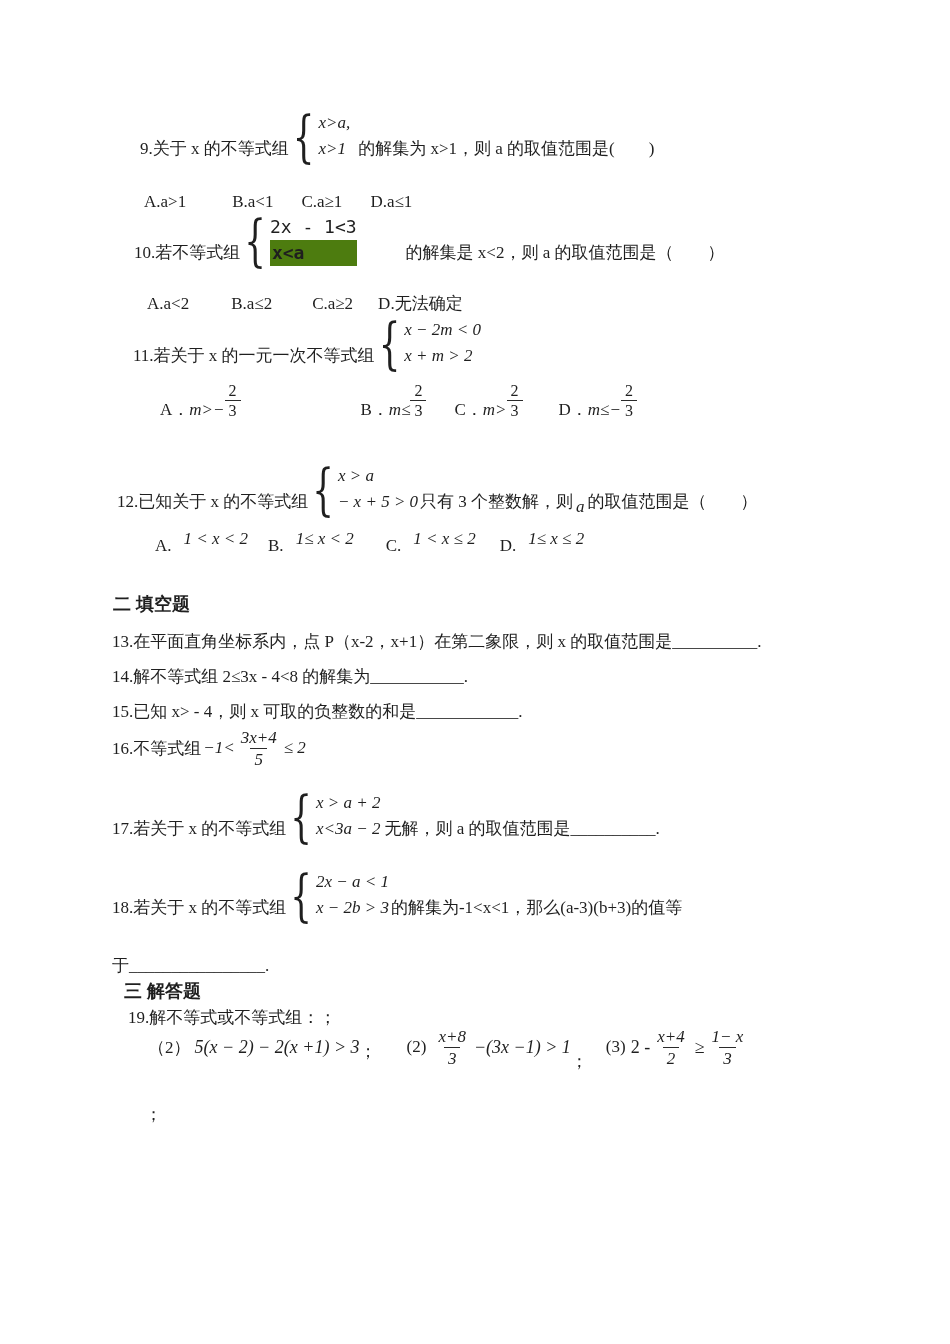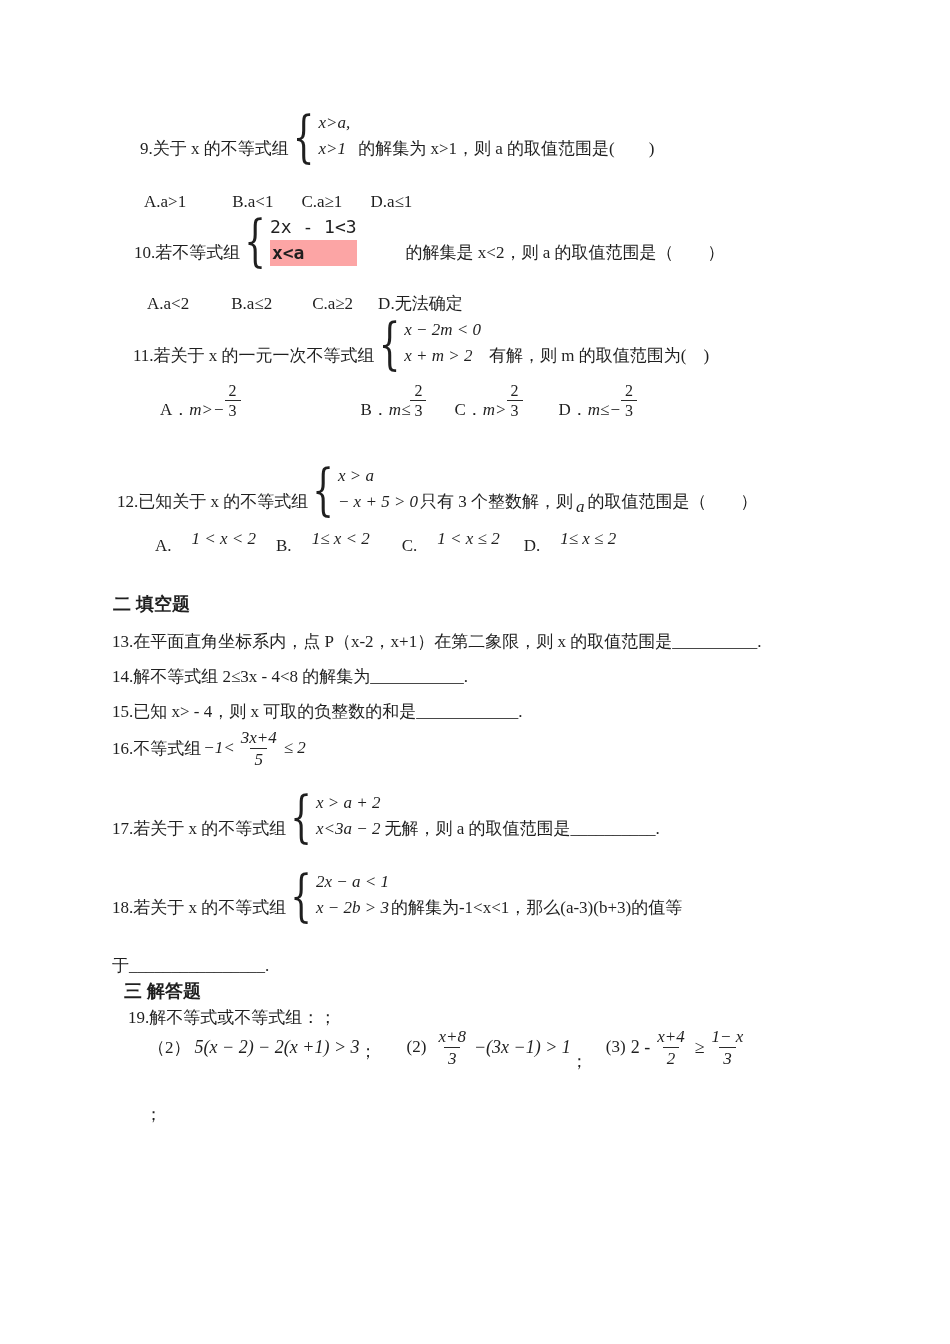--- a/index.html
+++ b/index.html
@@ -28,21 +28,21 @@
   .hl    { font-weight: bold; padding: 0 30px 0 2px; }
   .opts  { display: flex; align-items: flex-end; }
   .opt   { line-height: 24px; font-family: Liberation Serif, serif; }
   .frac  { display: inline-flex; flex-direction: column; align-items: center; font-size: 16px; line-height: 19px; }
   .frac-lg { font-size: 17px; line-height: 21px; }
   .frac .num { padding: 0 4px; }
   .frac .den { border-top: 1px solid #2a2a2a; padding: 0 4px; }
   .raise { position: relative; top: -9px; }
   .opt11 { display: flex; align-items: center; }
   .opt12 { display: flex; align-items: flex-end; }
-  .opt12 .m { position: relative; top: -7px; margin-left: 20px; }
+  .opt12 .m { position: relative; top: -7px; margin-left: 12px; }
   .sub   { position: relative; top: 5px; margin: 0 3px; }
   .sec   { font-family: "Liberation Sans", "DejaVu Sans", sans-serif; font-weight: bold; font-size: 18px; }
   .p19   { display: flex; align-items: center; }
   .m18   { font-size: 18px; }
   .semi  { align-self: flex-end; line-height: 14px; }
 </style>
 </head>
 <body style="background: rgb(255, 255, 255); color: rgb(31, 31, 31);">
 
 <div class="block line" style="top:110px; left:140px;">
@@ -62,42 +62,41 @@
   <span class="opt" style="margin-right:28px">C.a≥1</span>
   <span class="opt">D.a≤1</span>
 </div>
 
 <div class="block line" style="top:214px; left:134px;">
   <span class="qtext">10.若不等式组</span>
   <span class="sys">
     <span class="brace">{</span>
     <span class="sys-rows">
       <span class="sys-row mono">2x - 1&lt;3</span>
-      <span class="sys-row mono hl" style="background: #fca5a5;">x&lt;a</span>
+      <span class="sys-row mono hl" style="background: #4d7c0f;">x&lt;a</span>
     </span>
   </span>
   <span class="qtext" style="margin-left:41px">的解集是 x&lt;2，则 a 的取值范围是（　　）</span>
 </div>
 <div class="block opts" style="top:292px; left:147px;">
   <span class="opt" style="margin-right:42px">A.a&lt;2</span>
   <span class="opt" style="margin-right:40px">B.a≤2</span>
   <span class="opt" style="margin-right:25px">C.a≥2</span>
   <span class="opt">D.无法确定</span>
 </div>
 
 <div class="block line" style="top:317px; left:133px;">
   <span class="qtext">11.若关于 x 的一元一次不等式组</span>
   <span class="sys">
     <span class="brace">{</span>
     <span class="sys-rows">
       <span class="sys-row math">x − 2m &lt; 0</span>
       <span class="sys-row math">x + m &gt; 2</span>
     </span>
   </span>
-  <span class="qtext">有解，则 m 的取值范围为(　)</span>
 </div>
 <div class="block c" style="top:390px; left:160px;">
   <span class="opt11">
     <span>A．</span>
     <span class="math">m&gt;−</span>
     <span class="frac raise">
       <span class="num">2</span>
       <span class="den">3</span>
     </span>
   </span>

